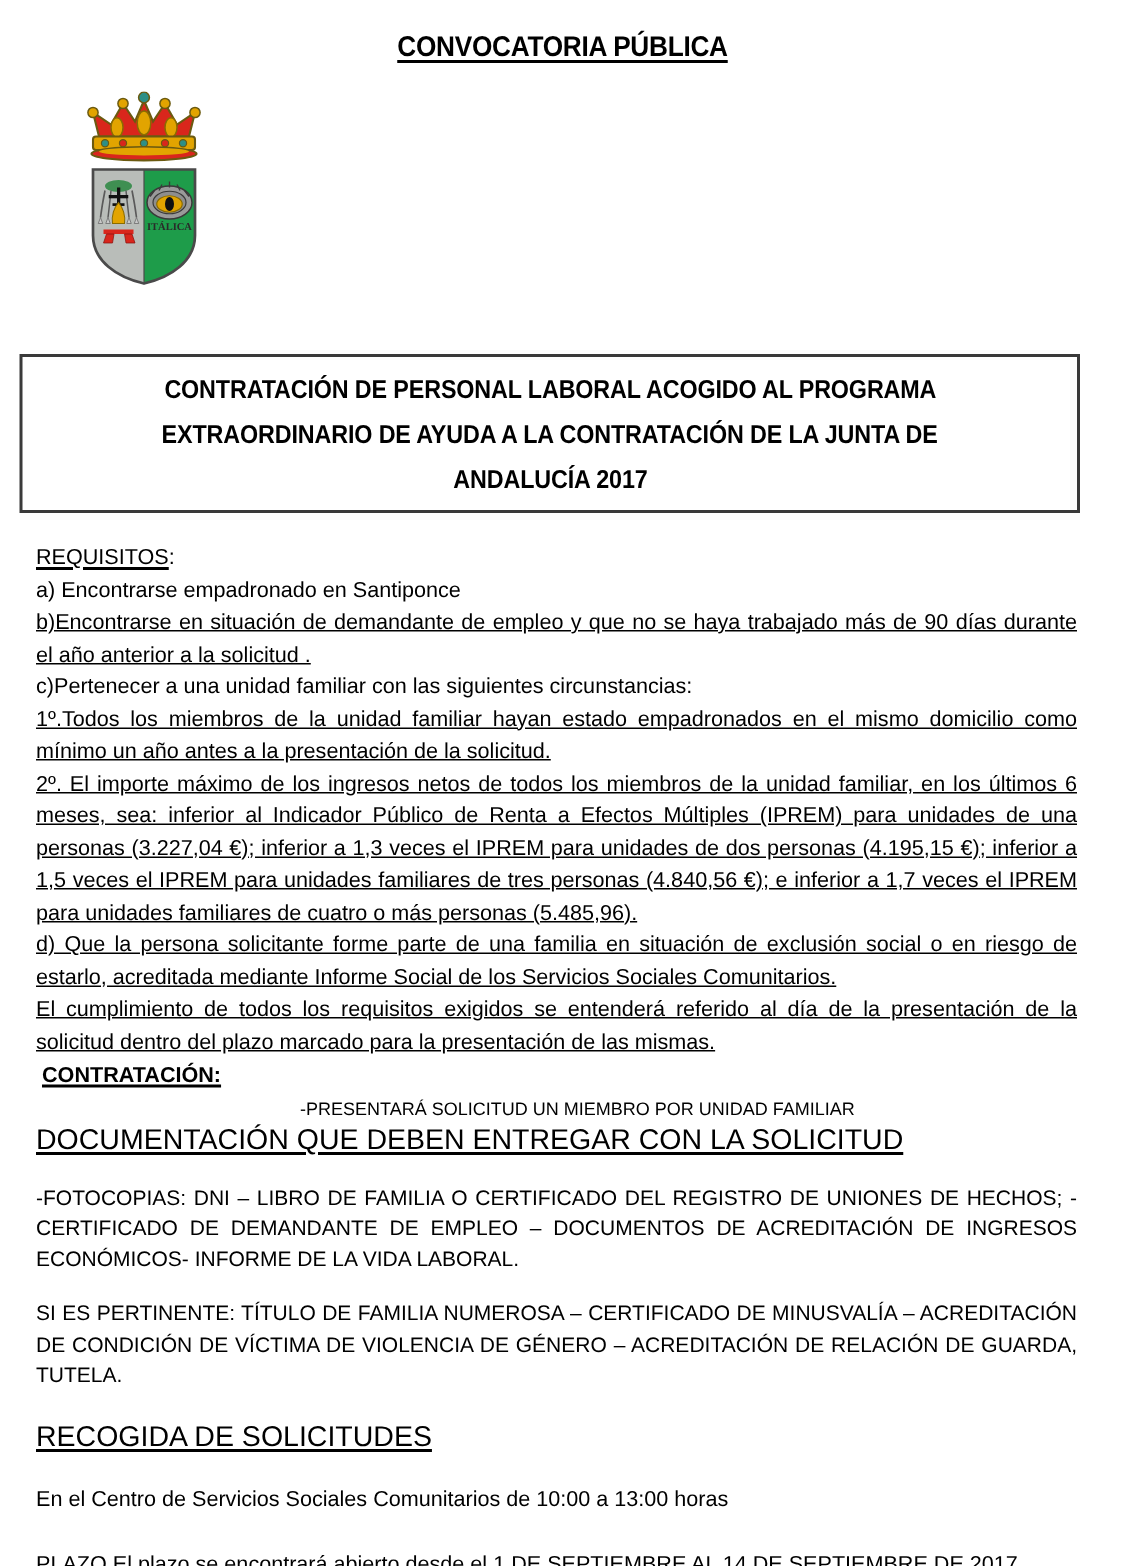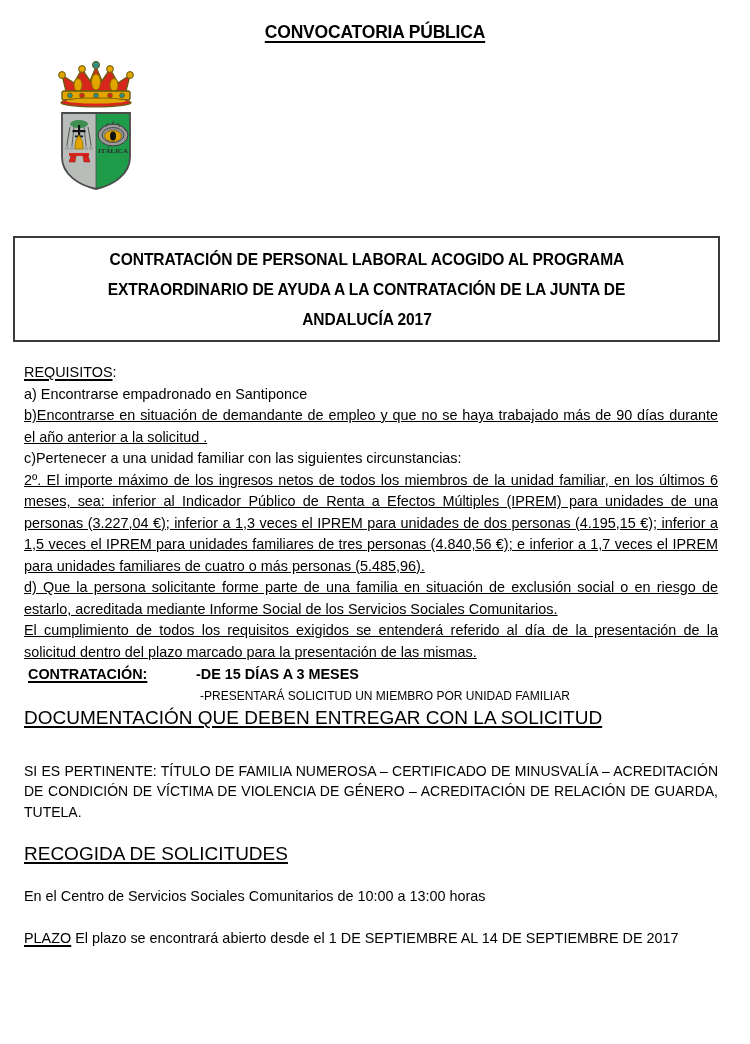--- a/index.html
+++ b/index.html
@@ -227,38 +227,39 @@
 
   <div class="body">
 
     <p>
       <span class="bold ul">REQUISITOS</span><span class="bold">:</span>
     </p>
 
     <p>a) Encontrarse empadronado en Santiponce</p>
     <p class="just">b)Encontrarse en situación de demandante de empleo y que no se haya trabajado más de 90 días durante el año anterior a la solicitud .</p>
     <p>c)Pertenecer a una unidad familiar con las siguientes circunstancias:</p>
+    <p class="just">1º.Todos los miembros de la unidad familiar hayan estado empadronados en el mismo domicilio como mínimo un año antes a la presentación de la solicitud.</p>
     <p class="just">2º. El importe máximo de los ingresos netos de todos los miembros de la unidad familiar, en los últimos 6 meses, sea: inferior  al Indicador Público de Renta a Efectos Múltiples (IPREM) para unidades de una personas (3.227,04 €); inferior a 1,3 veces el IPREM para unidades de dos personas (4.195,15 €); inferior a 1,5 veces el IPREM para unidades familiares de tres personas (4.840,56 €); e inferior a 1,7 veces el IPREM para unidades familiares de cuatro o más personas (5.485,96).</p>
     <p class="just">d) Que la persona solicitante forme parte de una familia en situación de exclusión social o en riesgo de estarlo, acreditada mediante Informe Social de los Servicios Sociales Comunitarios.</p>
     <p class="just">El cumplimiento de todos los requisitos exigidos se entenderá referido al día de la presentación de la solicitud dentro del plazo marcado para la presentación de las mismas.</p>
 
     <div class="contratacion-row">
       <div class="contratacion-label">
         <span class="ul">CONTRATACIÓN:</span>
       </div>
-      <div class="contratacion-value">-DE 15 DÍAS A 3 MESES</div>
     </div>
     <div class="contratacion-row2">-PRESENTARÁ SOLICITUD UN MIEMBRO POR UNIDAD FAMILIAR</div>
 
     <p class="sec-head">
       <span class="ul">DOCUMENTACIÓN QUE DEBEN ENTREGAR CON LA SOLICITUD</span>
     </p>
 
     <div class="gap-md"></div>
 
+    <p class="caps-block">-FOTOCOPIAS: DNI – LIBRO DE FAMILIA O CERTIFICADO  DEL REGISTRO DE UNIONES DE HECHOS; - CERTIFICADO DE DEMANDANTE DE EMPLEO – DOCUMENTOS DE ACREDITACIÓN  DE INGRESOS ECONÓMICOS- INFORME DE LA VIDA LABORAL.</p>
 
     <div class="gap-md"></div>
 
     <p class="caps-block">SI ES PERTINENTE: TÍTULO DE FAMILIA NUMEROSA – CERTIFICADO DE MINUSVALÍA – ACREDITACIÓN DE CONDICIÓN DE VÍCTIMA DE VIOLENCIA DE GÉNERO – ACREDITACIÓN DE RELACIÓN DE GUARDA, TUTELA.</p>
 
     <div class="gap-lg"></div>
 
     <p class="sec-head">
       <span class="ul">RECOGIDA  DE SOLICITUDES</span>
     </p>

